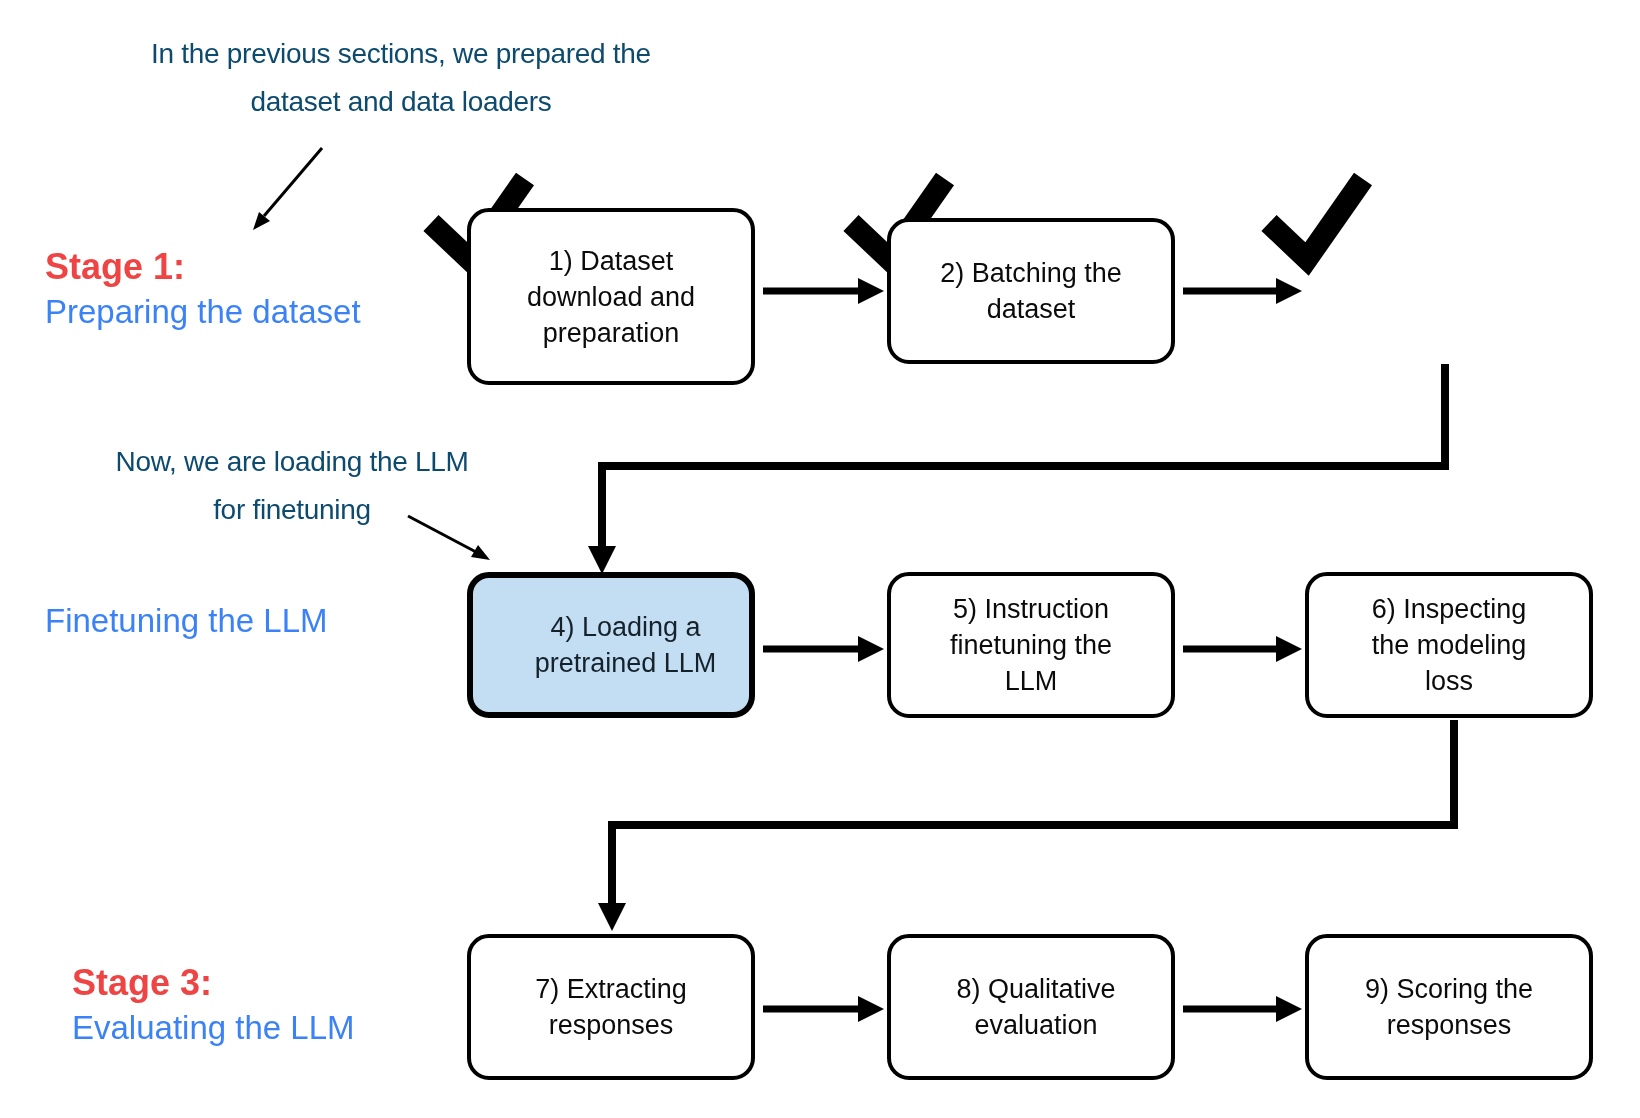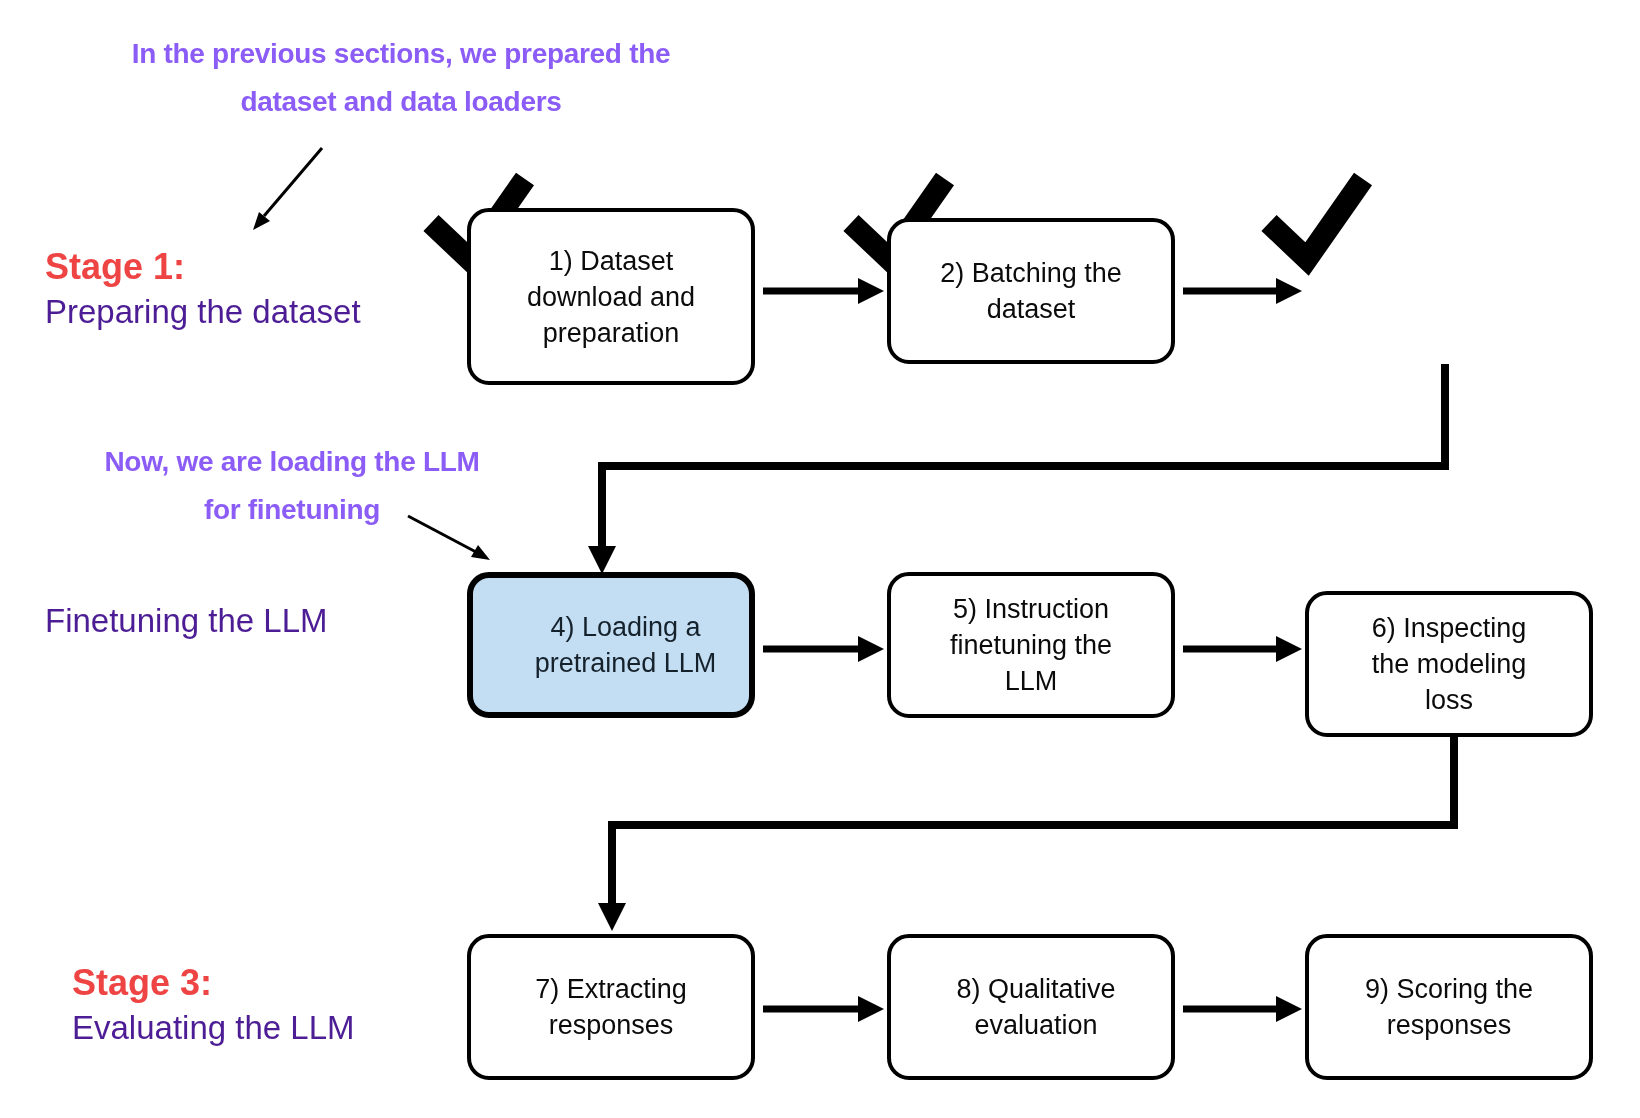--- a/index.html
+++ b/index.html
@@ -32,28 +32,28 @@
     letter-spacing:0px;
   }
   .box.highlight .box-text{color:#15222c;}
   .stage-label{position:absolute;left:45px;}
   .stage-title{
     display:block;
     font-weight:bold;font-size:36px;line-height:45px;color:#ef4444;
   }
   .stage-subtitle{
     display:block;
-    font-size:33px;line-height:45px;color:#4c1d95;
+    font-size:33px;line-height:45px;color:#3b82f6;
   }
   .annotation{
     position:absolute;
-    font-weight:bold;
+    font-weight:normal;
     font-size:28px;line-height:48px;
     letter-spacing:-0.3px;
-    color:#8b5cf6;
+    color:#0c4a6e;
     text-align:center;
     white-space:pre-line;
   }
 </style>
 </head>
 <body>
 
 <div id="canvas">
 
   <svg id="connector-layer" viewBox="0 0 1640 1118" xmlns="http://www.w3.org/2000/svg">
@@ -146,21 +146,21 @@
 
   <div class="box highlight" style="left:467px;top:572px;padding-left:29px;">
     <div class="box-text">4) Loading a
 pretrained LLM</div>
   </div>
   <div class="box" style="left:887px;top:572px;">
     <div class="box-text">5) Instruction
 finetuning the
 LLM</div>
   </div>
-  <div class="box" style="left:1305px;top:572px;margin-top:19px;">
+  <div class="box" style="left:1305px;top:572px;">
     <div class="box-text">6) Inspecting
 the modeling
 loss</div>
   </div>
 
   <div class="box" style="left:467px;top:934px;">
     <div class="box-text">7) Extracting
 responses</div>
   </div>
   <div class="box" style="left:887px;top:934px;padding-left:10px;">

